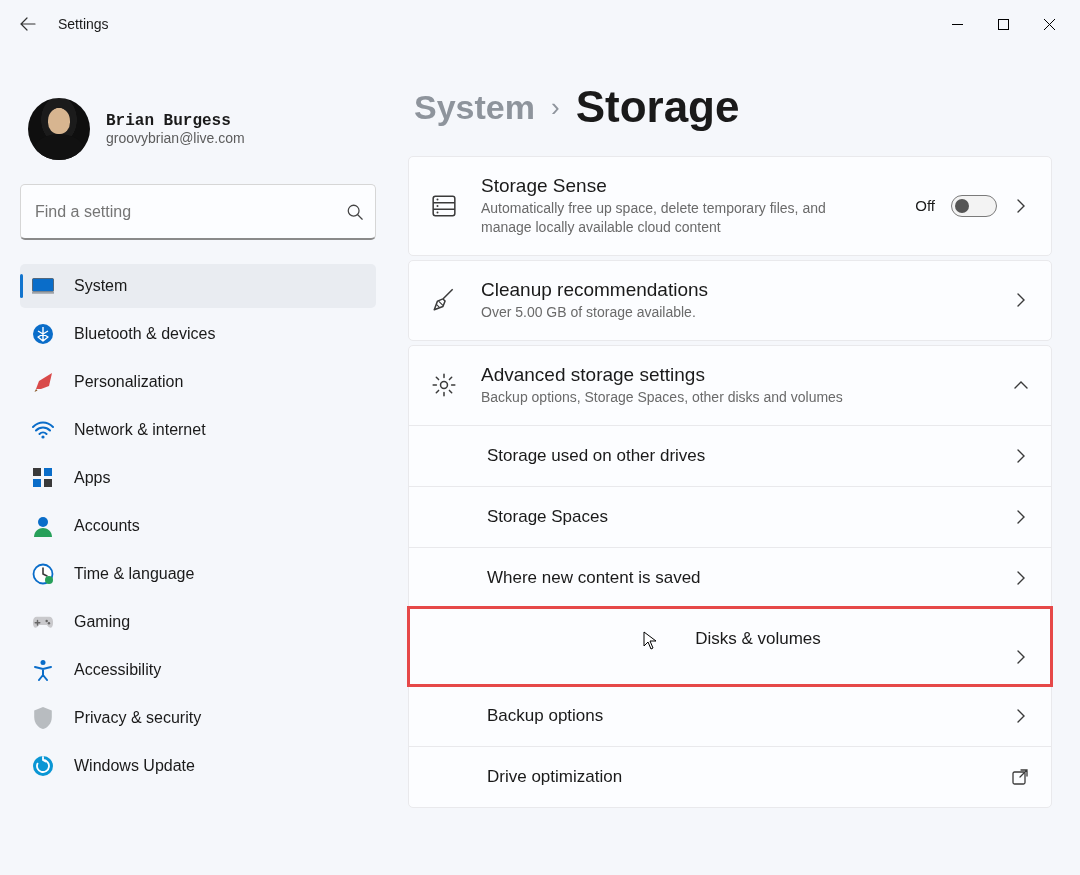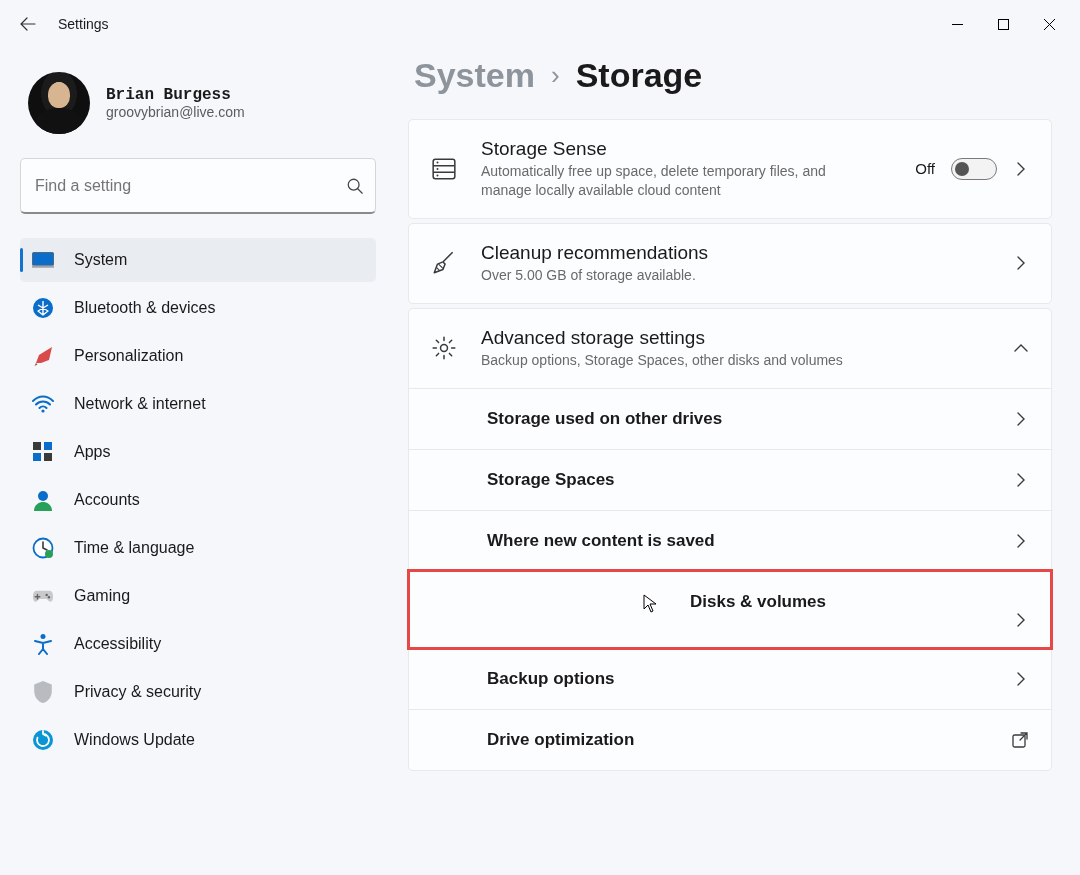--- a/index.html
+++ b/index.html
@@ -1,17 +1,17 @@
 <!DOCTYPE html>
 <html><head>
 <meta charset="utf-8">
 <style>
 * { margin: 0; padding: 0; box-sizing: border-box; font-family: "Segoe UI", -apple-system, sans-serif; }
 body { background: #f5f7fb; width: 1080px; height: 875px; overflow: hidden; color: #1a1a1a; }
-.window { width: 100%; height: 100%; display: flex; flex-direction: column; }
+.window { width: 100%; height: 100%; display: flex; flex-direction: column; gap: 26px; }
 .titlebar { height: 48px; display: flex; align-items: center; padding: 0 8px; }
 .back-btn { width: 40px; height: 40px; display: flex; align-items: center; justify-content: center; cursor: pointer; }
 .back-btn svg { width: 16px; height: 16px; }
 .title { margin-left: 10px; font-size: 14px; }
 .winctrls { margin-left: auto; display: flex; }
 .winctrl { width: 46px; height: 32px; display: flex; align-items: center; justify-content: center; cursor: pointer; }
 .winctrl svg { width: 11px; height: 11px; }
 .body { flex: 1; display: flex; padding: 0 8px; }
 .sidebar { width: 380px; padding: 24px 12px 0 12px; }
 .profile { display: flex; align-items: center; padding: 0 8px 24px 8px; gap: 16px; }
@@ -25,34 +25,34 @@
 .search-icon { position: absolute; right: 12px; top: 50%; transform: translateY(-50%); width: 18px; height: 18px; }
 .nav { display: flex; flex-direction: column; gap: 4px; }
 .nav-item { display: flex; align-items: center; height: 44px; padding: 0 12px; border-radius: 5px; cursor: pointer; gap: 20px; font-size: 16px; }
 .nav-item.active { background: #e9ecf1; position: relative; }
 .nav-item.active::before { content: ""; position: absolute; left: 0; top: 10px; bottom: 10px; width: 3px; background: #1274cd; border-radius: 2px; }
 .nav-icon { width: 22px; height: 22px; display: flex; align-items: center; justify-content: center; }
 .content { flex: 1; padding: 8px 20px 20px 20px; overflow-y: auto; }
 .breadcrumb { display: flex; align-items: center; gap: 16px; margin: 0 0 24px 6px; }
 .bc-parent { font-size: 34px; font-weight: 600; color: #8e949c; cursor: pointer; }
 .bc-sep { font-size: 26px; color: #8e949c; font-weight: 300; }
-.bc-current { font-size: 34px; font-weight: 600; color: #1a1a1a; text-align: center; }
+.bc-current { font-size: 44px; font-weight: 600; color: #1a1a1a; text-align: center; }
 .card { background: #fcfdff; border: 1px solid #e9e9ec; border-radius: 5px; margin-bottom: 4px; }
 .row { display: flex; align-items: center; padding: 18px 22px; cursor: pointer; min-height: 68px; }
 .row-icon { width: 26px; height: 26px; margin-right: 24px; display: flex; align-items: center; justify-content: center; flex-shrink: 0; }
 .row-body { flex: 1; }
 .row-title { font-size: 19px; }
 .row-sub { font-size: 14px; color: #6a6a6a; margin-top: 2px; line-height: 1.35; }
 .row-right { display: flex; align-items: center; gap: 16px; }
 .toggle-label { font-size: 15px; }
 .toggle { width: 46px; height: 22px; border: 1px solid #7a7a7a; border-radius: 11px; position: relative; background: #f3f3f3; }
 .toggle::after { content:""; position:absolute; left:3px; top:3px; width:14px; height:14px; border-radius:50%; background:#555; }
 .chevron { width: 16px; height: 16px; }
 .subrow { display: flex; align-items: center; padding: 20px 22px 20px 78px; cursor: pointer; border-top: 1px solid #e9e9ec; }
-.subrow .row-title { font-size: 17px; font-weight: bold; }
+.subrow .row-title { font-size: 17px; }
 .subrow .row-right { margin-left: auto; }
 .highlight { outline: 3px solid #e64848; outline-offset: -1px; position: relative; flex-direction: column; }
 .cursor { position: absolute; left: 234px; top: 22px; width: 16px; height: 20px; }
 .ext-icon { width: 18px; height: 18px; }
 </style>
 </head>
 <body>
 
 <div class="window">
   <div class="titlebar">

